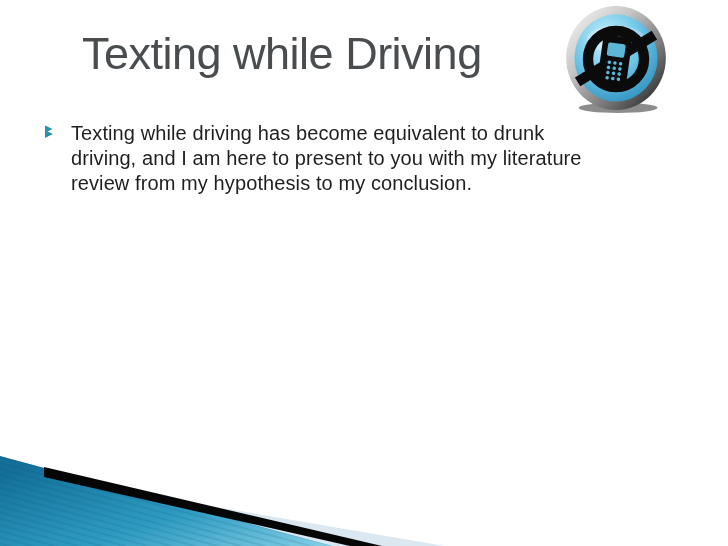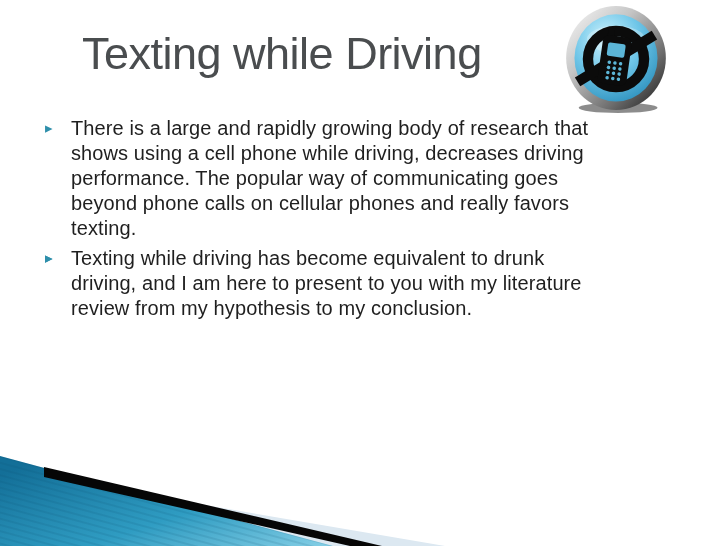--- a/index.html
+++ b/index.html
@@ -85,25 +85,20 @@
             <circle cx="51.5" cy="71" r="1.7"></circle>
             <circle cx="57" cy="71" r="1.7"></circle>
         </g>
       </g>
     </svg>
   </div>
 
   <ul class="bullet-list">
     <li class="bullet-item">
       <span class="bullet-marker">▸</span>
-      <span class="bullet-text">There is a large and rapidly growing body of research that
-shows using a cell phone while driving, decreases driving
-performance. The popular way of communicating goes
-beyond phone calls on cellular phones and really favors
-texting.</span>
     </li>
     <li class="bullet-item">
       <span class="bullet-marker">▸</span>
     </li>
     <li class="bullet-item">
       <span class="bullet-marker">▸</span>
       <span class="bullet-text">Texting while driving has become equivalent to drunk
 driving, and I am here to present to you with my literature
 review from my hypothesis to my conclusion.</span>
     </li>

